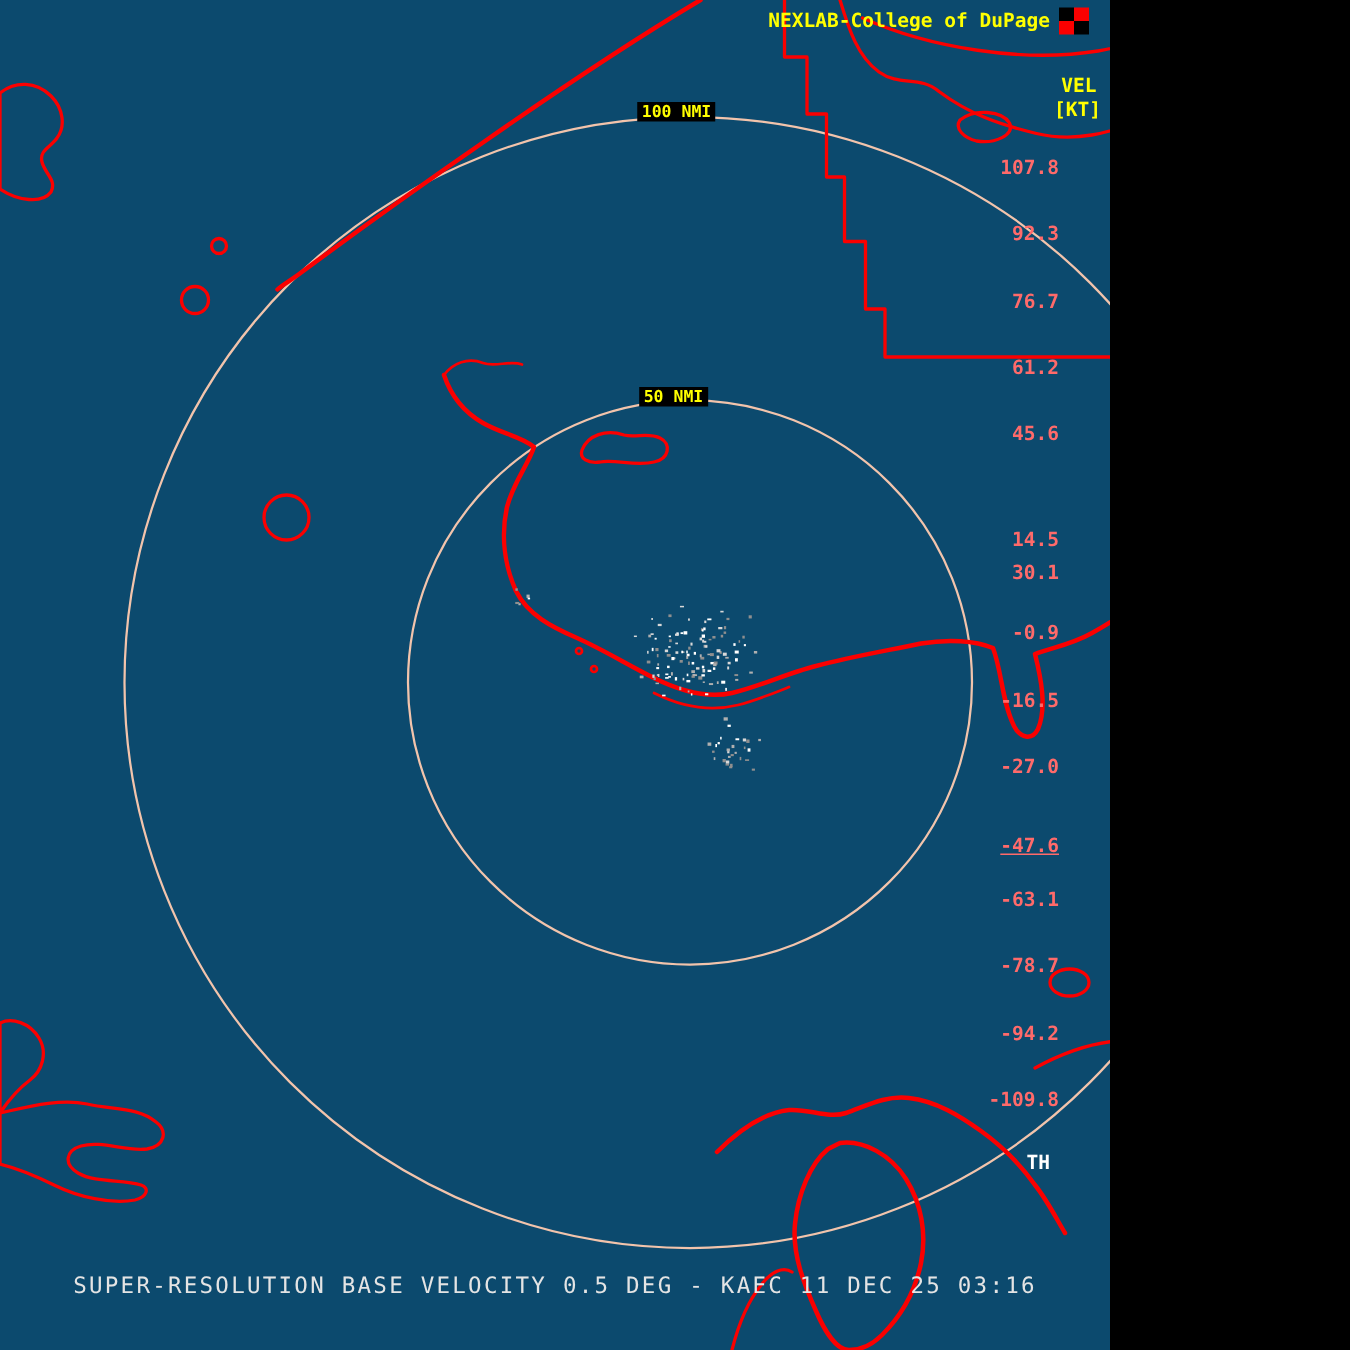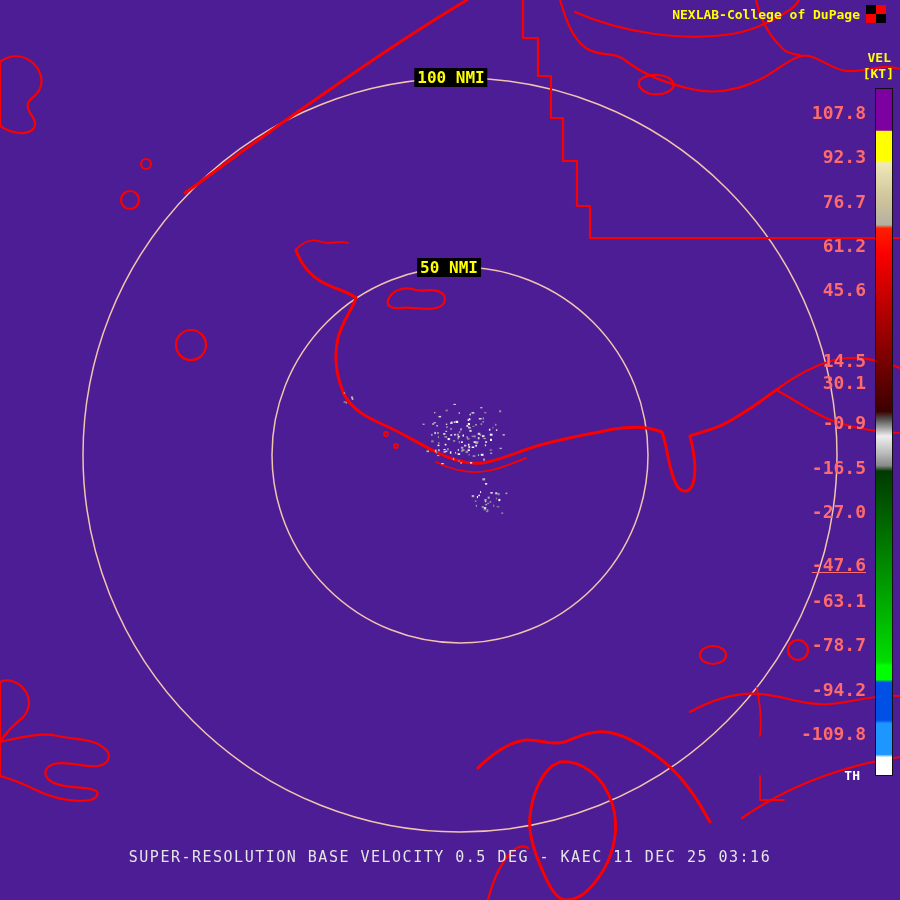--- a/index.html
+++ b/index.html
@@ -1,18 +1,18 @@
 <!DOCTYPE html>
 <html><head>
 <meta charset="utf-8">
 <style>
   * { margin:0; padding:0; box-sizing:border-box; }
   html,body { background:#000; }
   .screen {
-    position:relative; width:900px; height:900px; background:#4c1d95;
+    position:relative; width:740px; height:900px; background:#0c4a6e;
     overflow:hidden; font-family:"DejaVu Sans Mono", monospace;padding-left:22px;
   }
   .map-svg { position:absolute; left:0; top:0; width:900px; height:900px; }
   .ring { stroke:var(--ring-color); fill:none; stroke-width:1.5px; }
   .map-line { stroke:var(--map-red); fill:none; stroke-linecap:round; stroke-linejoin:round; }
   .w3 { stroke-width:3px; } .w2 { stroke-width:2.2px; } .w15 { stroke-width:1.8px; }
   .hdr {
     position:absolute; top:7px; right:40px; color:var(--yellow);
     font-size:13px; font-weight:bold; white-space:nowrap;
   }
@@ -21,26 +21,26 @@
     background:conic-gradient(var(--map-red) 0 25%, #000 25% 50%, var(--map-red) 50% 75%, #000 75% 100%);
   }
   .vel { position:absolute; top:50px; right:9px; color:var(--yellow); font-size:13px; font-weight:bold; }
   .kt  { position:absolute; top:66px; right:6px; color:var(--yellow); font-size:13px; font-weight:bold; }
   .colorbar {
     position:absolute; left:875px; top:88px; width:18px; height:688px;
     border:1px solid #111;
   }
   .tick {
     position:absolute; right:34px; height:16px; line-height:16px;
-    color:var(--tick-color); font-size:18px; font-weight:bold; text-align:right; white-space:nowrap;
+    color:var(--tick-color); font-size:13px; font-weight:bold; text-align:right; white-space:nowrap;
   }
   .th { position:absolute; top:768px; right:40px; color:#ffffff; font-size:13px; font-weight:bold; }
   .ring-label {
     position:absolute; transform:translateX(-50%); background:#000; padding:0 3px;
-    color:var(--yellow); font-size:16px; font-weight:bold; white-space:nowrap; z-index:3;
+    color:var(--yellow); font-size:11px; font-weight:bold; white-space:nowrap; z-index:3;
   }
   .ring-label.outer { left:451px; top:68px; }
   .ring-label.inner { left:449px; top:258px; }
   .caption {
     position:absolute; left:50%; top:848px; transform:translateX(-50%);
     color:var(--caption-color); font-size:15px; letter-spacing:1.5px; white-space:nowrap;
   }
 </style>
 </head>
 <body>

